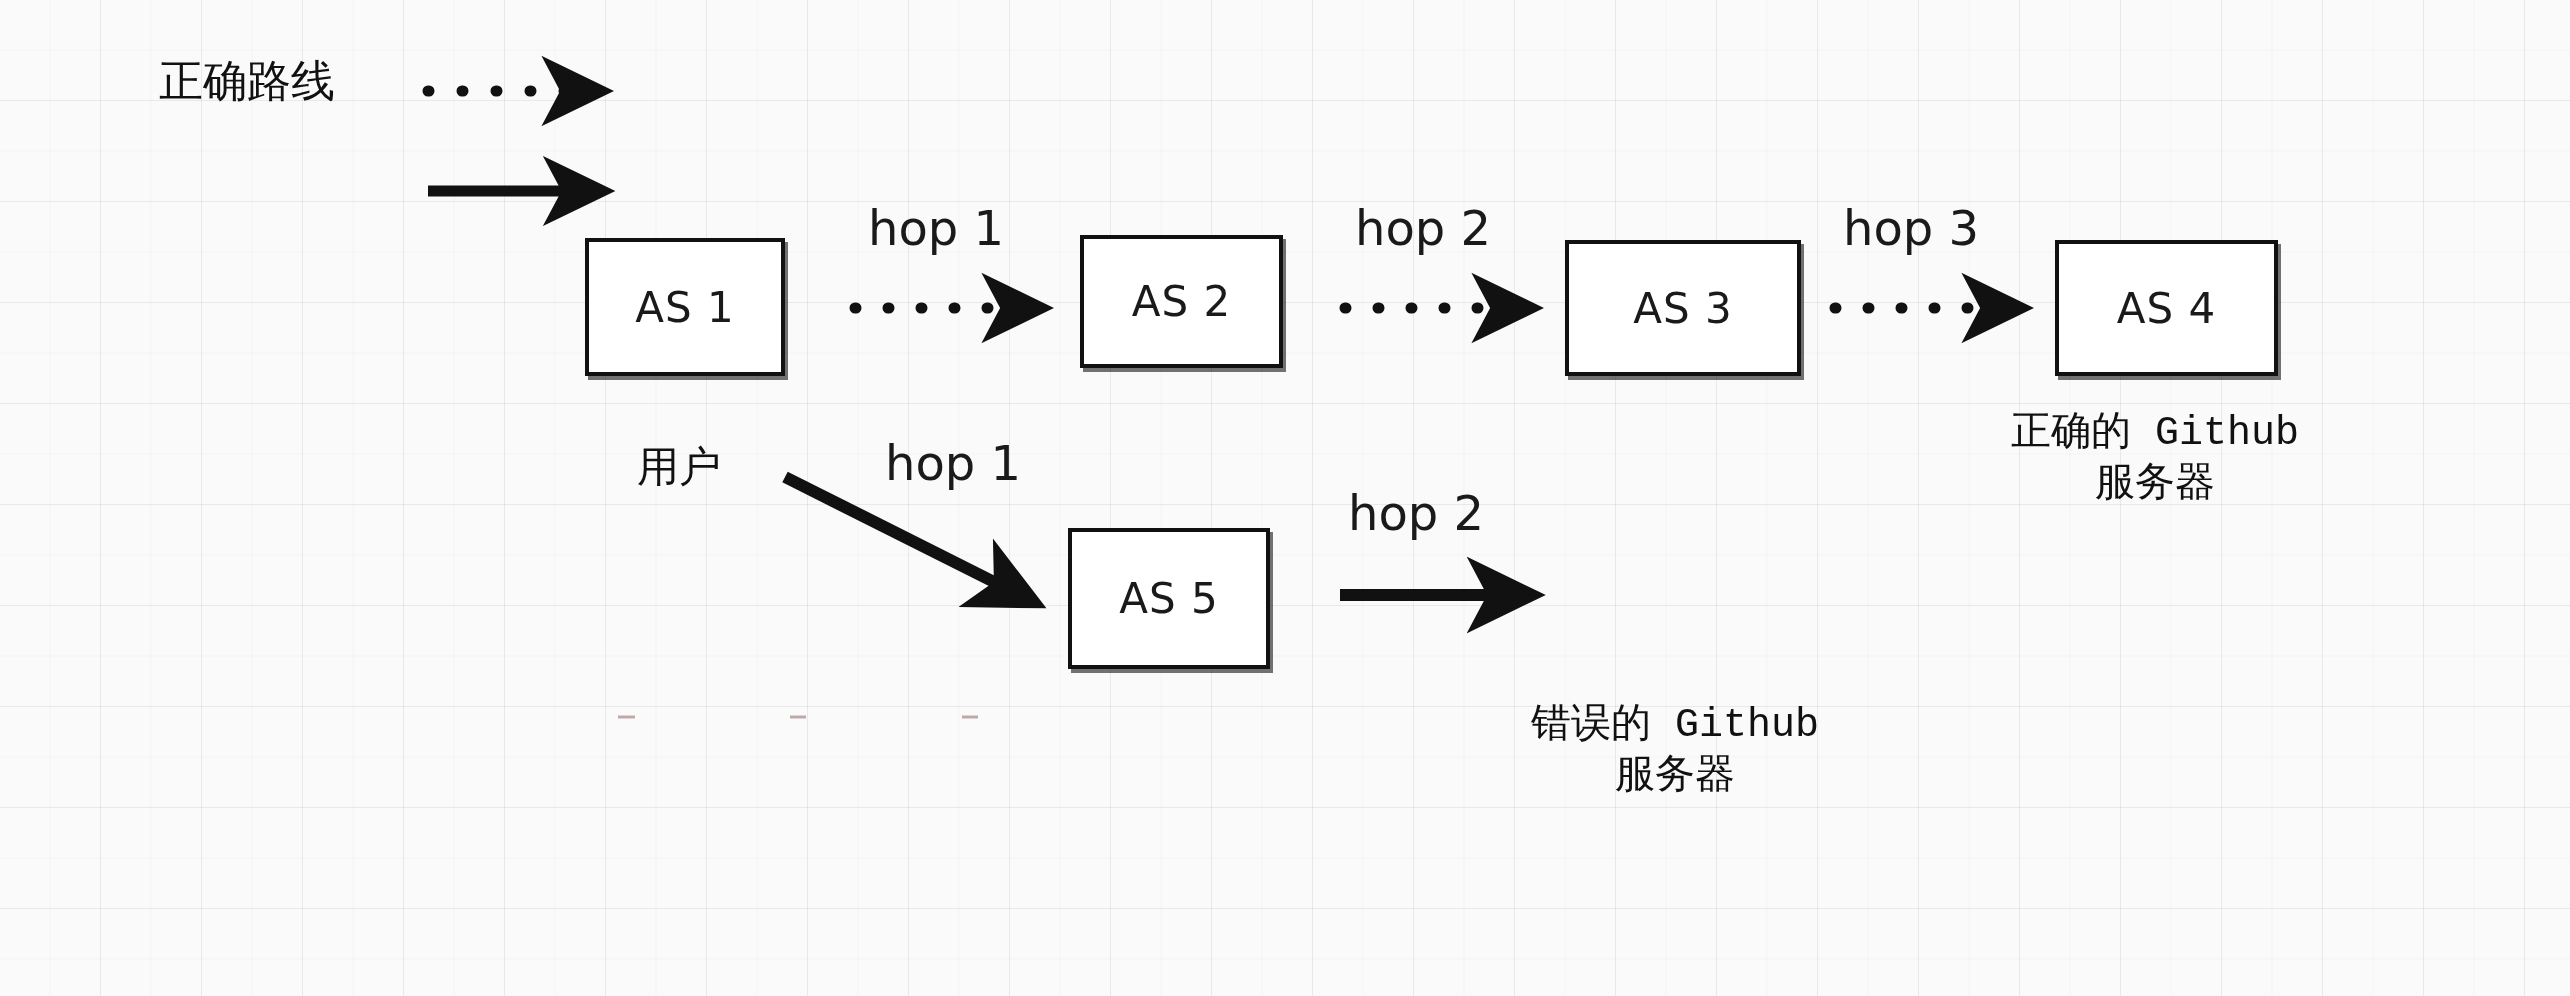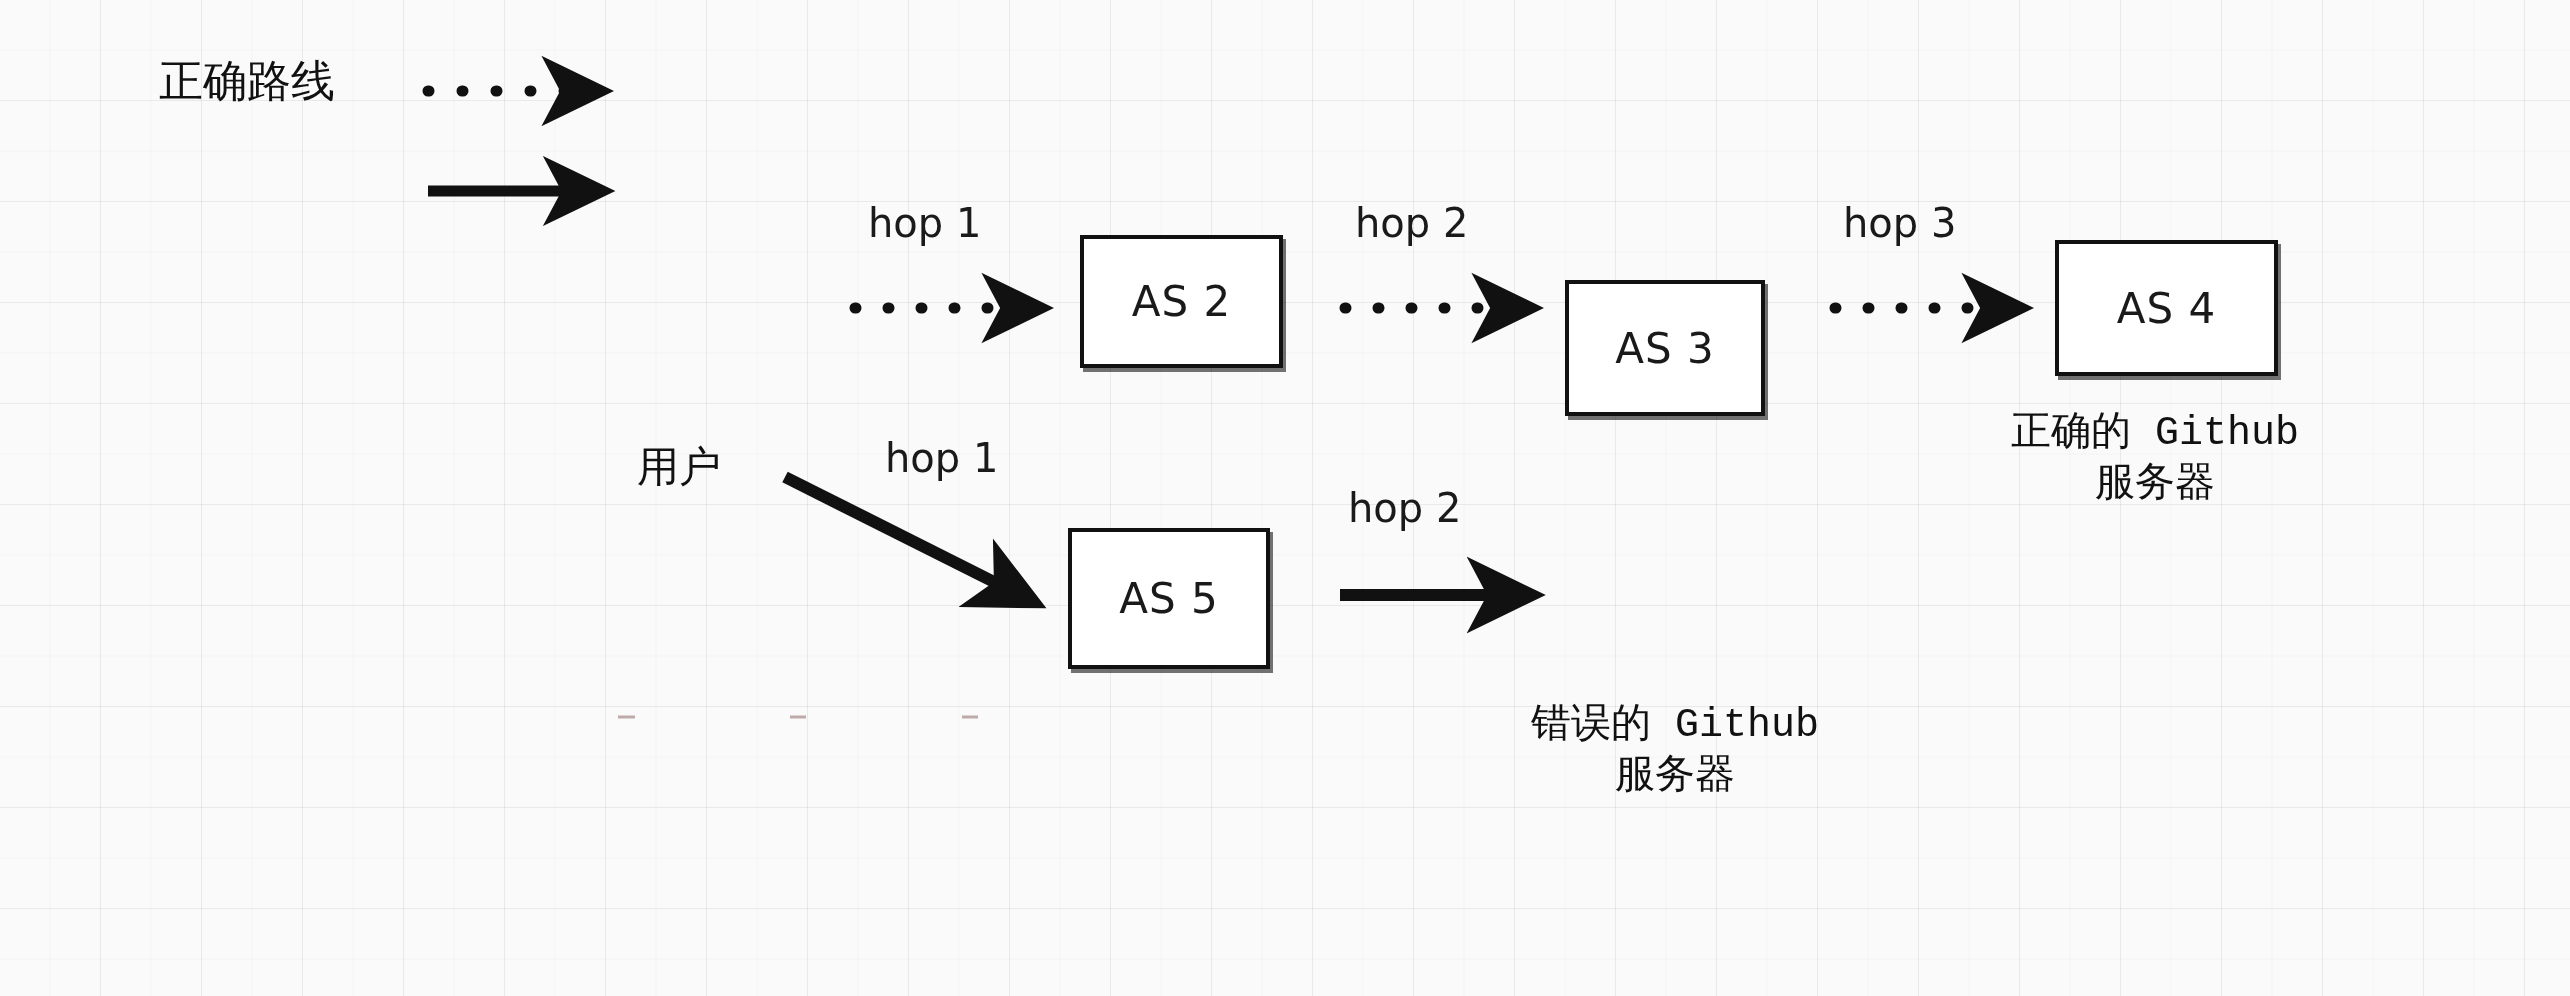--- a/index.html
+++ b/index.html
@@ -49,21 +49,21 @@
   .node-label {
     font-family: "DejaVu Sans", sans-serif;
     font-size: 42px;
     color: #1a1a1a;
     letter-spacing: 1px;
     white-space: nowrap;
   }
   .hop-label {
     position: absolute;
     font-family: "DejaVu Sans", sans-serif;
-    font-size: 40px;
+    font-size: 48px;
     color: #1a1a1a;
     white-space: nowrap;
     text-align: right;
   }
   .cn-label {
     position: absolute;
     font-family: "DejaVu Serif", "Liberation Serif", serif;
     font-size: 42px;
     color: #111111;
     white-space: nowrap;
@@ -131,26 +131,29 @@
     <g opacity="0.38">
       <line x1="618" y1="717" x2="635" y2="717" stroke="#5a2d25" stroke-width="3"></line>
       <line x1="790" y1="717" x2="806" y2="717" stroke="#5a2d25" stroke-width="3"></line>
       <line x1="962" y1="717" x2="978" y2="717" stroke="#5a2d25" stroke-width="3"></line>
     </g>
   </svg>
 
   <div class="legend-text" style="left:159px; top:52px;">正确路线</div>
 
 
+  <div class="node-box" style="left:585px; top:238px; width:200px; height:138px;">
+    <span class="node-label">AS 1</span>
+  </div>
 
   <div class="node-box" style="left:1080px; top:235px; width:203px; height:133px;">
     <span class="node-label">AS 2</span>
   </div>
 
-  <div class="node-box" style="left:1565px; top:240px; width:200px; height:136px;margin-top:40px;">
+  <div class="node-box" style="left:1565px; top:240px; width:236px; height:136px;">
     <span class="node-label">AS 3</span>
   </div>
 
   <div class="node-box" style="left:2055px; top:240px; width:223px; height:136px;">
     <span class="node-label">AS 4</span>
   </div>
 
   <div class="node-box" style="left:1068px; top:528px; width:202px; height:141px;">
     <span class="node-label">AS 5</span>
   </div>

